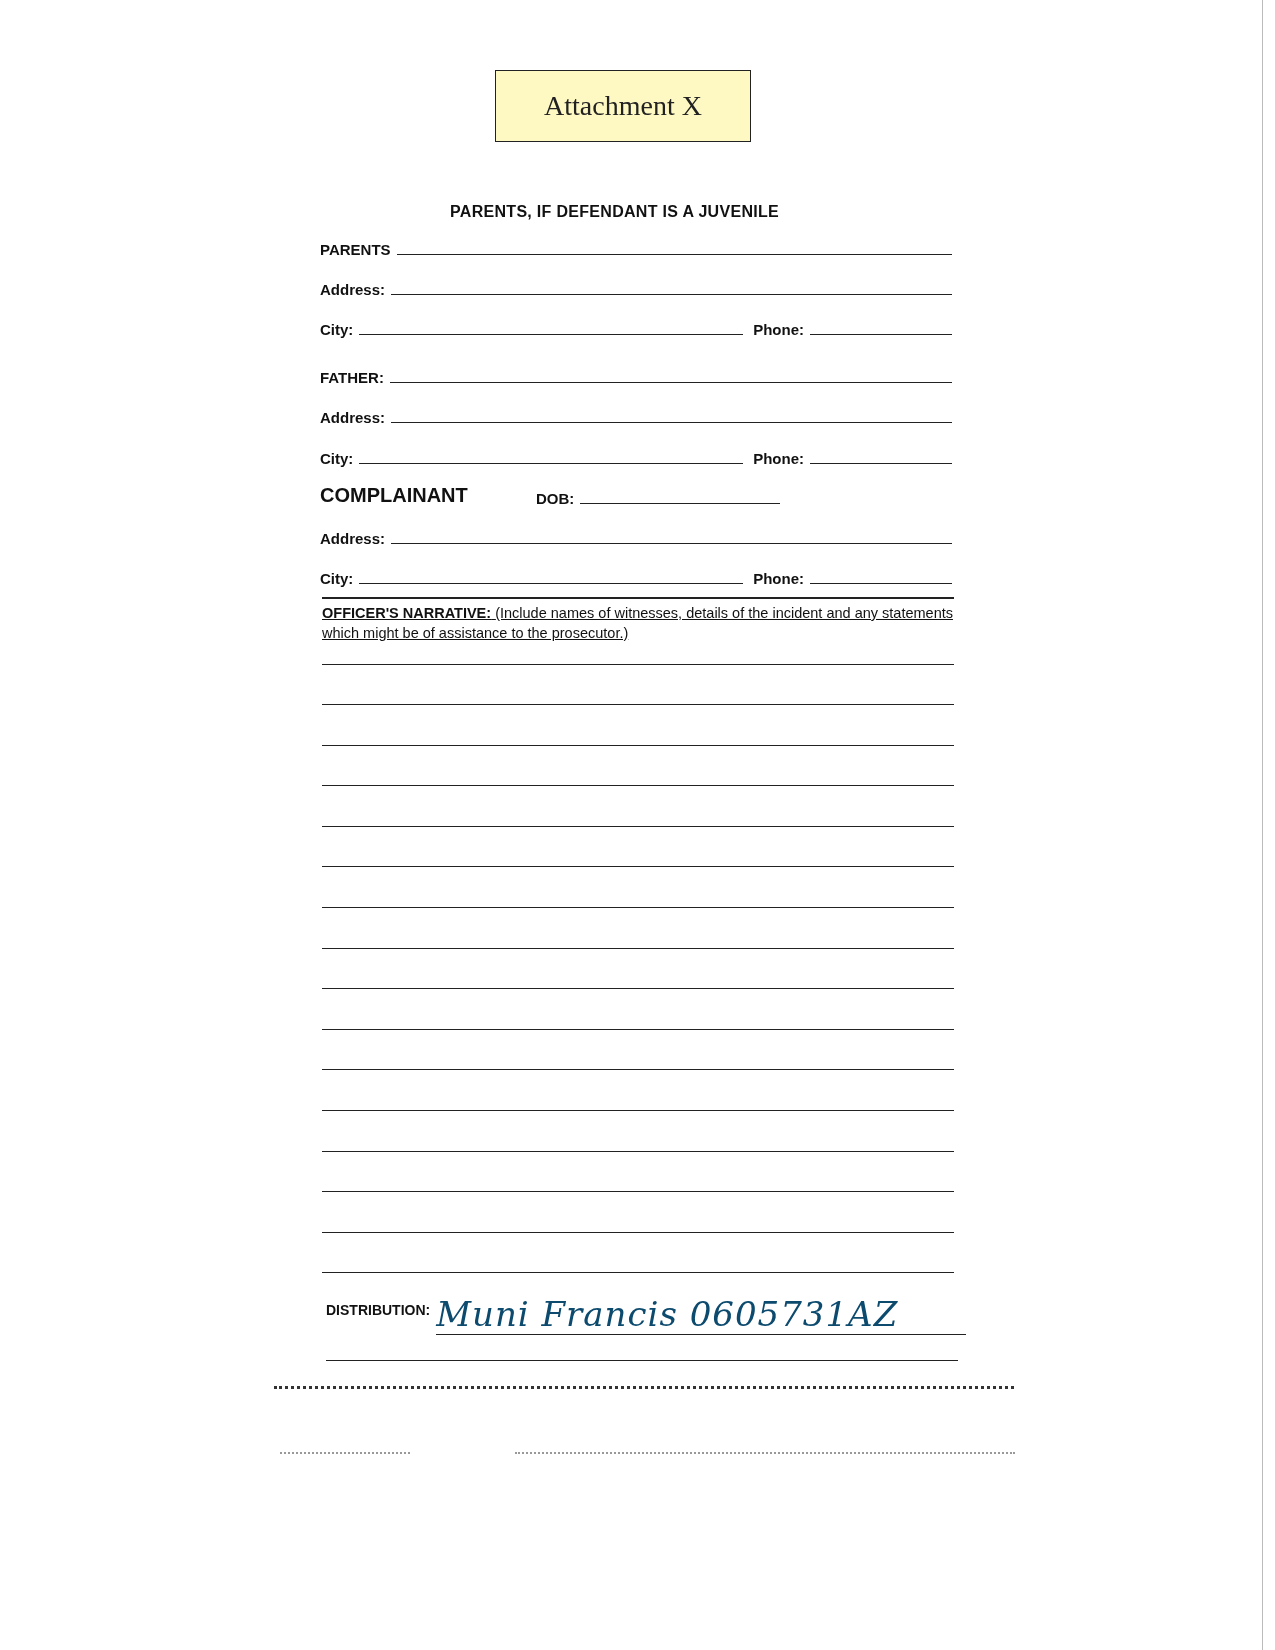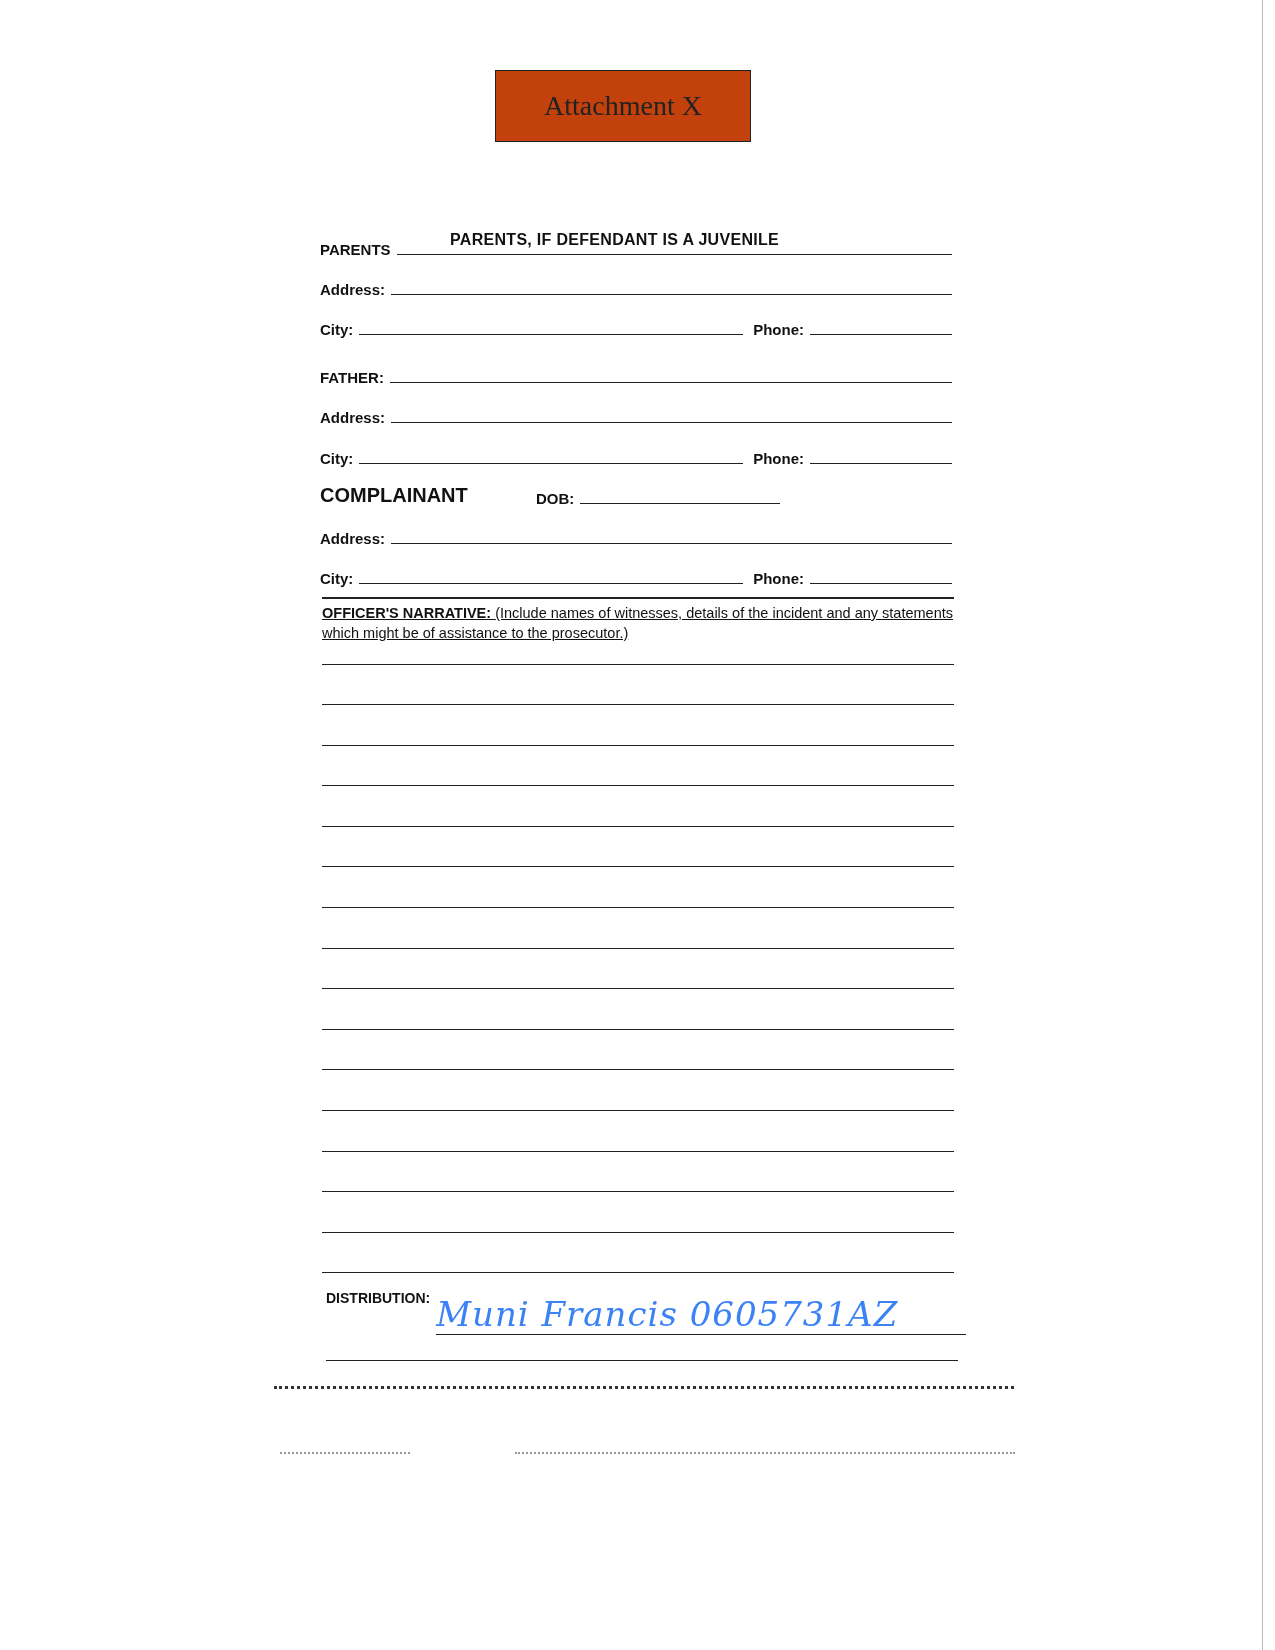--- a/index.html
+++ b/index.html
@@ -1,31 +1,31 @@
 <!DOCTYPE html>
 <html><head>
 <meta charset="utf-8">
 <style>
   html, body { margin: 0; padding: 0; background: #ffffff; }
   body { width: 1275px; height: 1650px; position: relative; overflow: hidden; font-family: "Liberation Sans", sans-serif; color: #111; }
-  .attach-box { position: absolute; left: 495px; top: 70px; width: 256px; height: 72px; background: #c2410c; border: 1.5px solid #222; box-sizing: border-box; display: flex; align-items: center; justify-content: center; }
+  .attach-box { position: absolute; left: 495px; top: 70px; width: 256px; height: 72px; background: #fef9c3; border: 1.5px solid #222; box-sizing: border-box; display: flex; align-items: center; justify-content: center; }
   .attach-box span { font-family: "Liberation Serif", serif; font-size: 28px; color: #222; }
-  .form-title { position: absolute; left: 450px; top: 203px; font-weight: bold; font-size: 16px; letter-spacing: 0.3px; margin-top: 28px; }
+  .form-title { position: absolute; left: 450px; top: 203px; font-weight: bold; font-size: 16px; letter-spacing: 0.3px; }
   .row { position: absolute; left: 320px; width: 632px; height: 22px; display: flex; align-items: flex-end; }
   .lbl { font-size: 15px; font-weight: bold; white-space: nowrap; margin-right: 6px; }
   .line { flex: 1; border-bottom: 1.6px solid #222; height: 0; margin-bottom: 3px; }
   .line.short { flex: none; }
   .lbl.big { font-size: 20px; }
   .narr { position: absolute; left: 322px; top: 603px; width: 640px; font-size: 14.5px; line-height: 20px; text-decoration: underline; }
   .narr b { font-weight: bold; }
   .nline { position: absolute; left: 322px; width: 632px; border-bottom: 1.6px solid #222; }
   .sep-top { position: absolute; left: 322px; top: 597px; width: 632px; border-bottom: 2px solid #222; }
-  .dist { position: absolute; left: 326px; top: 1290px; width: 640px; display: flex; align-items: flex-start; height: 40px; }
+  .dist { position: absolute; left: 326px; top: 1290px; width: 640px; display: flex; align-items: center; height: 40px; }
   .dist .lbl { font-size: 14px; }
-  .sig { font-family: "DejaVu Serif", serif; font-style: italic; font-size: 34px; color: #3b82f6; position: relative; top: 4px; flex: 1; border-bottom: 1.6px solid #222; white-space: nowrap; letter-spacing: 1px; }
+  .sig { font-family: "DejaVu Serif", serif; font-style: italic; font-size: 34px; color: #0c4a6e; position: relative; top: 4px; flex: 1; border-bottom: 1.6px solid #222; white-space: nowrap; letter-spacing: 1px; }
   .dotted { position: absolute; left: 274px; top: 1386px; width: 740px; border-bottom: 3px dotted #333; }
   .noise { position: absolute; top: 1448px; height: 4px; border-bottom: 2px dotted #999; }
   .edge { position: absolute; right: 12px; width: 1px; background: #bbb; }
 </style>
 </head>
 <body>
 
 <div class="attach-box">
   <span>Attachment X</span>
 </div>

